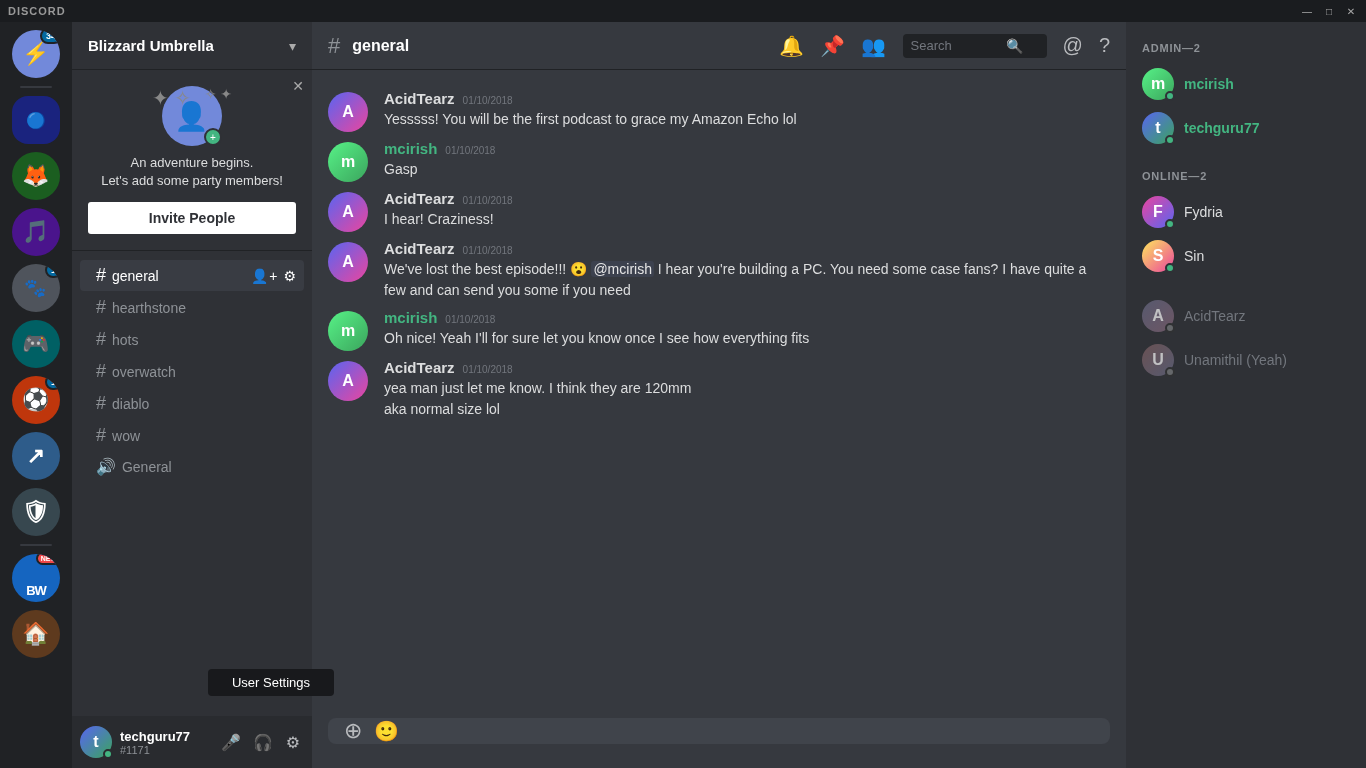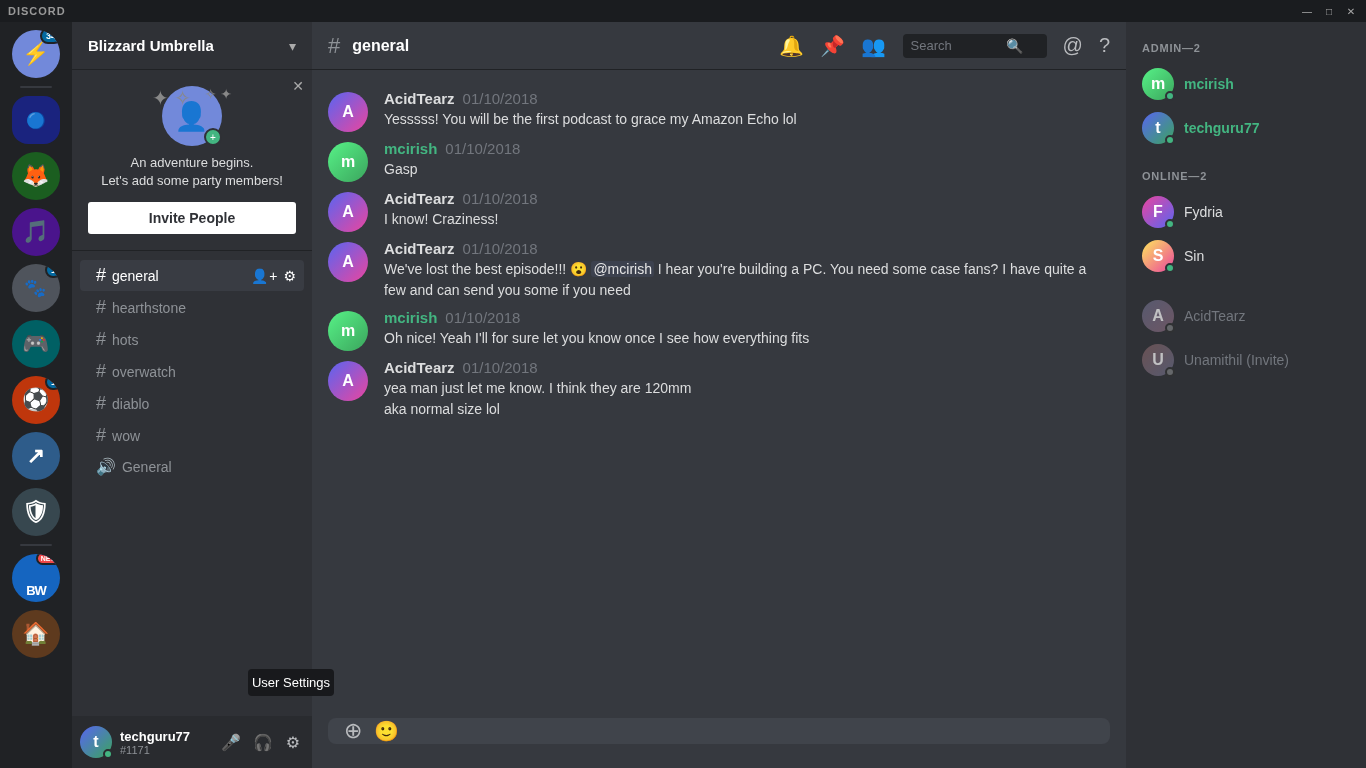--- a/index.html
+++ b/index.html
@@ -103,21 +103,21 @@
     .user-status-dot { position: absolute; bottom: -1px; right: -1px; width: 10px; height: 10px; background: #43b581; border-radius: 50%; border: 2px solid #292b2f; }
     .user-info { flex: 1; min-width: 0; }
     .user-name { font-size: 13px; font-weight: 600; color: #fff; }
     .user-tag { font-size: 11px; color: #8e9297; }
     .user-controls { display: flex; gap: 4px; }
     .user-ctrl-btn { background: none; border: none; color: #b9bbbe; cursor: pointer; font-size: 16px; padding: 4px; border-radius: 3px; }
 
     
     .tooltip {
       position: absolute; bottom: 60px; right: -30px; background: #18191c;
-      color: #fff; font-size: 13px; padding: 6px 4px; border-radius: 4px;
+      color: #fff; font-size: 13px; padding: 6px 24px; border-radius: 4px;
       white-space: nowrap; z-index: 200; pointer-events: none;
     }
 
     
     .main { flex: 1; display: flex; flex-direction: column; background: #36393f; min-width: 0; }
 
     
     .chat-header {
       height: 48px; background: #36393f; border-bottom: 1px solid #202225;
       display: flex; align-items: center; padding: 0 16px; gap: 12px; flex-shrink: 0;
@@ -139,21 +139,21 @@
       display: flex; padding: 4px 16px; gap: 16px; align-items: flex-start;
     }
     .msg-avatar { width: 40px; height: 40px; border-radius: 50%; flex-shrink: 0; margin-top: 2px; }
     .msg-avatar.acidtearz { background: linear-gradient(135deg, #5865f2, #eb459e); }
     .msg-avatar.mcirish { background: linear-gradient(135deg, #57f287, #3ba55d); }
     .msg-content { flex: 1; min-width: 0; }
     .msg-header { display: flex; align-items: baseline; gap: 8px; margin-bottom: 2px; }
     .msg-username { font-size: 15px; font-weight: 600; }
     .msg-username.acidtearz { color: #dcddde; }
     .msg-username.mcirish { color: #43b581; }
-    .msg-timestamp { font-size: 15px; color: #72767d; }
+    .msg-timestamp { font-size: 10px; color: #72767d; }
     .msg-text { font-size: 14px; color: #dcddde; line-height: 1.5; word-break: break-word; }
     .msg-mention { color: #e5e5e5; background: rgba(114,137,218,0.1); border-radius: 3px; padding: 0 2px; }
 
     
     .message-input-wrap {
       padding: 0 16px 24px; flex-shrink: 0;
     }
     .message-input-box {
       background: #40444b; border-radius: 8px; display: flex; align-items: center;
       padding: 0 16px; gap: 12px;
@@ -380,21 +380,21 @@
         </div>
       </div>
 
       <div class="message">
         <div class="msg-avatar acidtearz av-icon">A</div>
         <div class="msg-content">
           <div class="msg-header">
             <span class="msg-username acidtearz">AcidTearz</span>
             <span class="msg-timestamp">01/10/2018</span>
           </div>
-          <div class="msg-text">I know! Craziness!</div>
+          <div class="msg-text">I hear! Craziness!</div>
         </div>
       </div>
 
       <div class="message">
         <div class="msg-avatar acidtearz av-icon">A</div>
         <div class="msg-content">
           <div class="msg-header">
             <span class="msg-username acidtearz">AcidTearz</span>
             <span class="msg-timestamp">01/10/2018</span>
           </div>
@@ -472,19 +472,19 @@
       <div class="member-item">
         <div class="member-avatar acidtearz-m av-icon" style="filter: grayscale(80%) opacity(0.7);">A
           <div class="member-status status-offline"></div>
         </div>
         <span class="member-name" style="color:#72767d;">AcidTearz</span>
       </div>
       <div class="member-item">
         <div class="member-avatar unamithil av-icon" style="filter: grayscale(80%) opacity(0.7);">U
           <div class="member-status status-offline"></div>
         </div>
-        <span class="member-name" style="color:#72767d;">Unamithil (Invite)</span>
+        <span class="member-name" style="color:#72767d;">Unamithil (Yeah)</span>
       </div>
     </div>
 
   </div>
 
 </div>
 
 </body></html>

